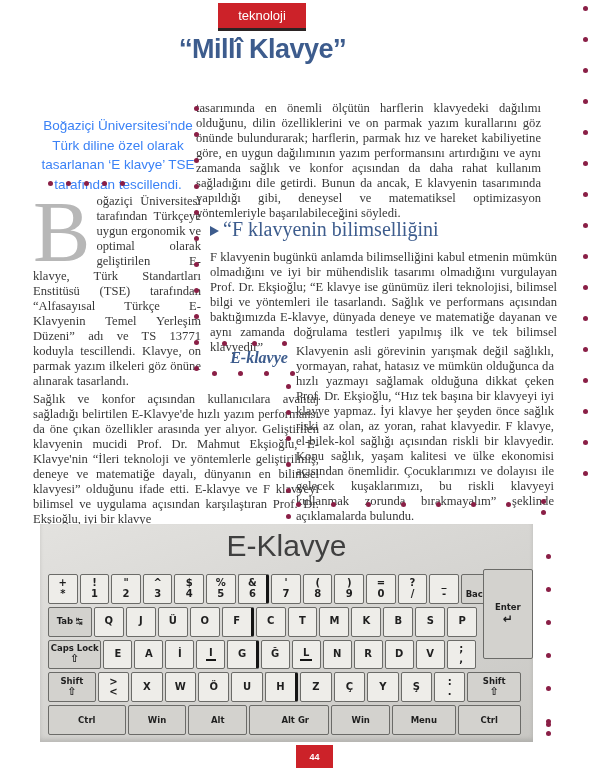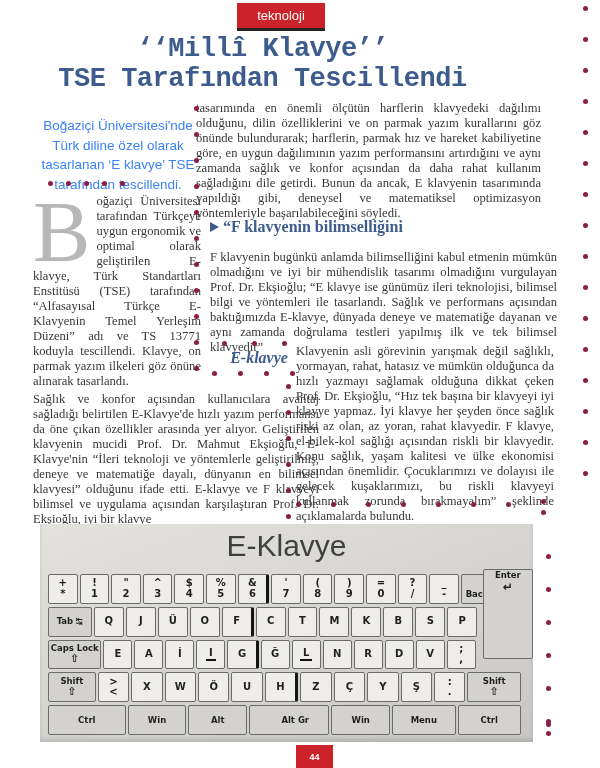--- a/index.html
+++ b/index.html
@@ -1,39 +1,39 @@
 <!DOCTYPE html>
 <html><head>
 <meta charset="utf-8">
 <style>
   html,body{margin:0;padding:0;}
   body{width:600px;height:768px;background:#ffffff;position:relative;overflow:hidden;
        font-family:"Liberation Serif","DejaVu Serif",serif;
        --red:#cc2229; --blue:#3d5c8d; --dot:#8a1f46;}
   
   .tab{position:absolute;left:218px;top:3px;width:88px;height:25px;background:var(--red);
-       border-bottom:3px solid #2b2323;display:flex;align-items:center;justify-content:center;margin-left:19px;}
+       border-bottom:3px solid #2b2323;display:flex;align-items:center;justify-content:center;}
   .tab span{font-family:"Liberation Sans",sans-serif;font-size:13px;color:#fff;}
   .title{position:absolute;left:0;top:34px;width:525px;text-align:center;color:var(--blue);
-         font-family:Liberation Mono, monospace;font-weight:bold;line-height:1.12;}
+         font-family:Liberation Sans, sans-serif;font-weight:bold;line-height:1.12;}
   .title .t1{font-size:27px;letter-spacing:-0.5px;}
   .title .t2{font-size:27px;letter-spacing:-0.5px;}
   
   .lede{position:absolute;left:30px;top:116px;width:176px;text-align:center;color:#3b82f6;
         font-family:"Liberation Sans",sans-serif;font-size:13.5px;line-height:1.45;}
   
   .para{position:absolute;text-align:justify;color:#383838;font-size:12.6px;line-height:15px;}
   .p1{left:33px;top:194px;width:168px;}
   .p1c{left:33px;top:392px;width:286px;}
   .p2{left:196px;top:101px;width:345px;}
   .p3{left:210px;top:250px;width:347px;}
   .p4{left:296px;top:344px;width:258px;}
   .dropcap{float:left;font-size:86px;line-height:70px;height:70px;color:#b7b7b7;margin:3px 6px 0 0;}
-  .subhead{position:absolute;left:210px;top:218px;color:var(--blue);font-weight:bold;
-           font-size:16px;line-height:1.1;}
+  .subhead{position:absolute;left:210px;top:218px;color:var(--blue);font-weight:normal;
+           font-size:20px;line-height:1.1;}
   .arrow-ic{display:inline-block;width:0;height:0;border-left:9px solid var(--blue);
             border-top:5px solid transparent;border-bottom:5px solid transparent;margin-right:4px;}
   .caption{position:absolute;left:218px;top:349px;width:82px;text-align:center;color:var(--blue);
            font-style:italic;font-weight:bold;font-size:16px;}
   
   .dots{position:absolute;display:flex;gap:var(--g,20px);}
   .dots.v{flex-direction:column;}
   .dots i{width:5px;height:5px;border-radius:50%;background:var(--dot);display:block;}
   
   .photo{position:absolute;left:40px;top:524px;width:493px;height:218px;
@@ -48,37 +48,36 @@
        display:flex;flex-direction:column;align-items:center;justify-content:center;
        font-family:"DejaVu Sans",sans-serif;font-weight:bold;font-size:10px;color:#1f1f1f;
        line-height:1.05;min-width:0;overflow:hidden;}
   .key.mod{background:#d3d2ce;font-size:8.5px;}
   .key.hdiv{border-right:3px solid #141414;}
   .key.spacer{visibility:hidden;border:none;}
   .key .ic{font-size:11px;}
   .key .ul{border-bottom:2px solid #141414;padding:0 3px 1px 3px;}
   .key-enter{position:absolute;right:0;top:20.6%;height:40.6%;width:9.8%;z-index:2;
              background:#d3d2ce;border:1px solid #6b6b68;border-radius:2px;
-             display:flex;flex-direction:column;align-items:center;
+             display:flex;flex-direction:column;align-items:center;justify-content:center;
              font-family:"DejaVu Sans",sans-serif;font-weight:bold;font-size:8.5px;color:#1f1f1f;}
   .key-enter .ic{font-size:12px;}
   
   .pagenum{position:absolute;left:296px;top:745px;width:37px;height:23px;background:var(--red);
            color:#fff;font-family:"Liberation Sans",sans-serif;font-size:9px;font-weight:bold;
            display:flex;align-items:center;justify-content:center;}
 </style>
 </head>
 <body>
 
 <div class="tab">
   <span>teknoloji</span>
 </div>
 <div class="title">
   <div class="t1">‘‘Millî Klavye’’</div>
-  <div class="t2">TSE Tarafından Tescillendi</div>
 </div>
 
 <div class="lede">Boğaziçi Üniversitesi'nde Türk diline özel olarak tasarlanan ‘E klavye’ TSE tarafından tescillendi.</div>
 
 <div class="para p1">
   <span class="dropcap">B</span><span>oğaziçi Üniversitesi tarafından Türkçeye uygun ergonomik ve optimal olarak geliştirilen E-klavye, Türk Standartları Enstitüsü (TSE) tarafından “Alfasayısal Türkçe E-Klavyenin Temel Yerleşim Düzeni” adı ve TS 13771 koduyla tescillendi. Klavye, on parmak yazım ilkeleri göz önüne alınarak tasarlandı.</span>
 </div>
 <div class="para p1c">Sağlık ve konfor açısından kullanıcılara avantaj sağladığı belirtilen E-Klavye'de hızlı yazım performansı da öne çıkan özellikler arasında yer alıyor. Geliştirilen klavyenin mucidi Prof. Dr. Mahmut Ekşioğlu, E-Klavye'nin “İleri teknoloji ve yöntemlerle geliştirilmiş, deneye ve matematiğe dayalı, dünyanın en bilimsel klavyesi” olduğunu ifade etti. E-klavye ve F klavyeyi bilimsel ve uygulama açısından karşılaştıran Prof. Dr. Ekşioğlu, iyi bir klavye</div>
 <div class="para p2">tasarımında en önemli ölçütün harflerin klavyedeki dağılımı olduğunu, dilin özelliklerini ve on parmak yazım kurallarını göz önünde bulundurarak; harflerin, parmak hız ve hareket kabiliyetine göre, en uygun dağılımının yazım performansını artırdığını ve aynı zamanda sağlık ve konfor açısından da daha rahat kullanım sağladığını dile getirdi. Bunun da ancak, E klavyenin tasarımında yapıldığı gibi, deneysel ve matematiksel optimizasyon yöntemleriyle başarılabileceğini söyledi.</div>
 

